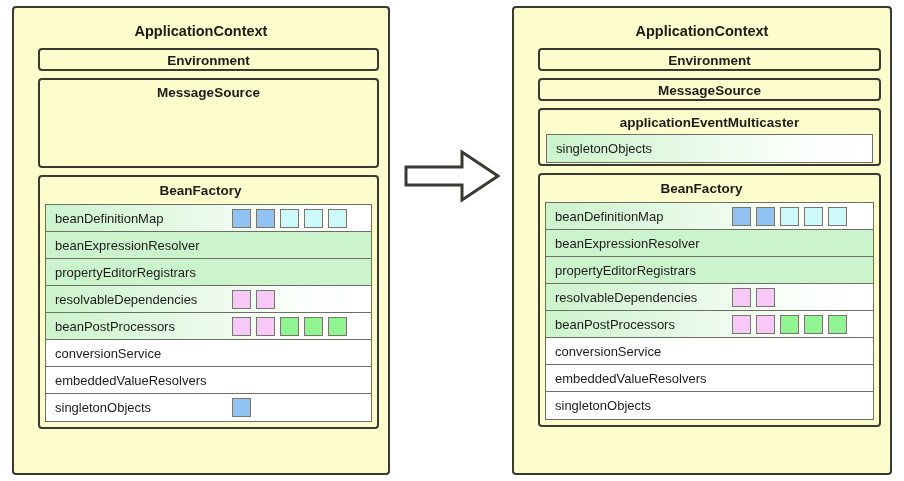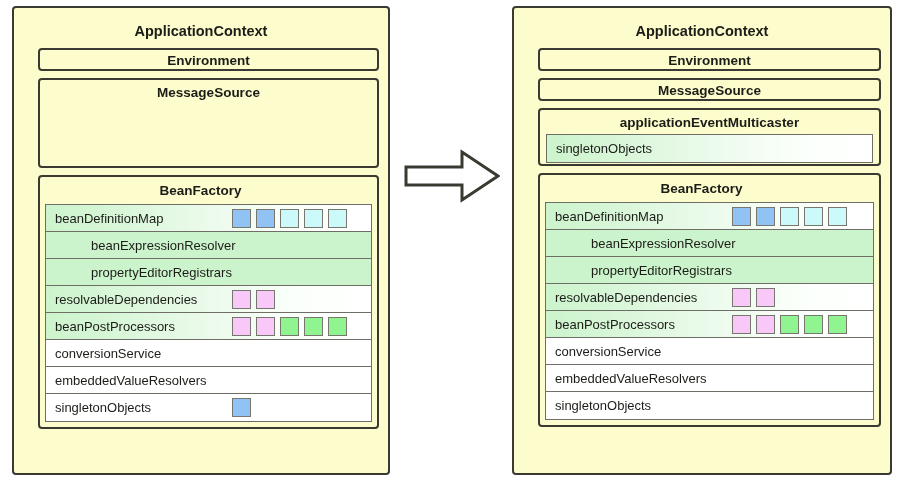--- a/index.html
+++ b/index.html
@@ -93,21 +93,20 @@
     display: flex;
     align-items: center;
   }
   .row:last-child { border-bottom: none; }
 
   .row.grad {
     background: linear-gradient(to right, #ccf4cc 0%, #d6f6d6 18%, #eafaea 48%, #fbfffb 78%, #ffffff 100%);
   }
   .row.solid {
     background: #ccf4cc;
-    padding-left: 36px;
   }
   .row.plain {
     background: #ffffff;
   }
 
   .row-label {
     font-size: 13px;
     color: #1c1c18;
     padding-left: 9px;
     white-space: nowrap;

